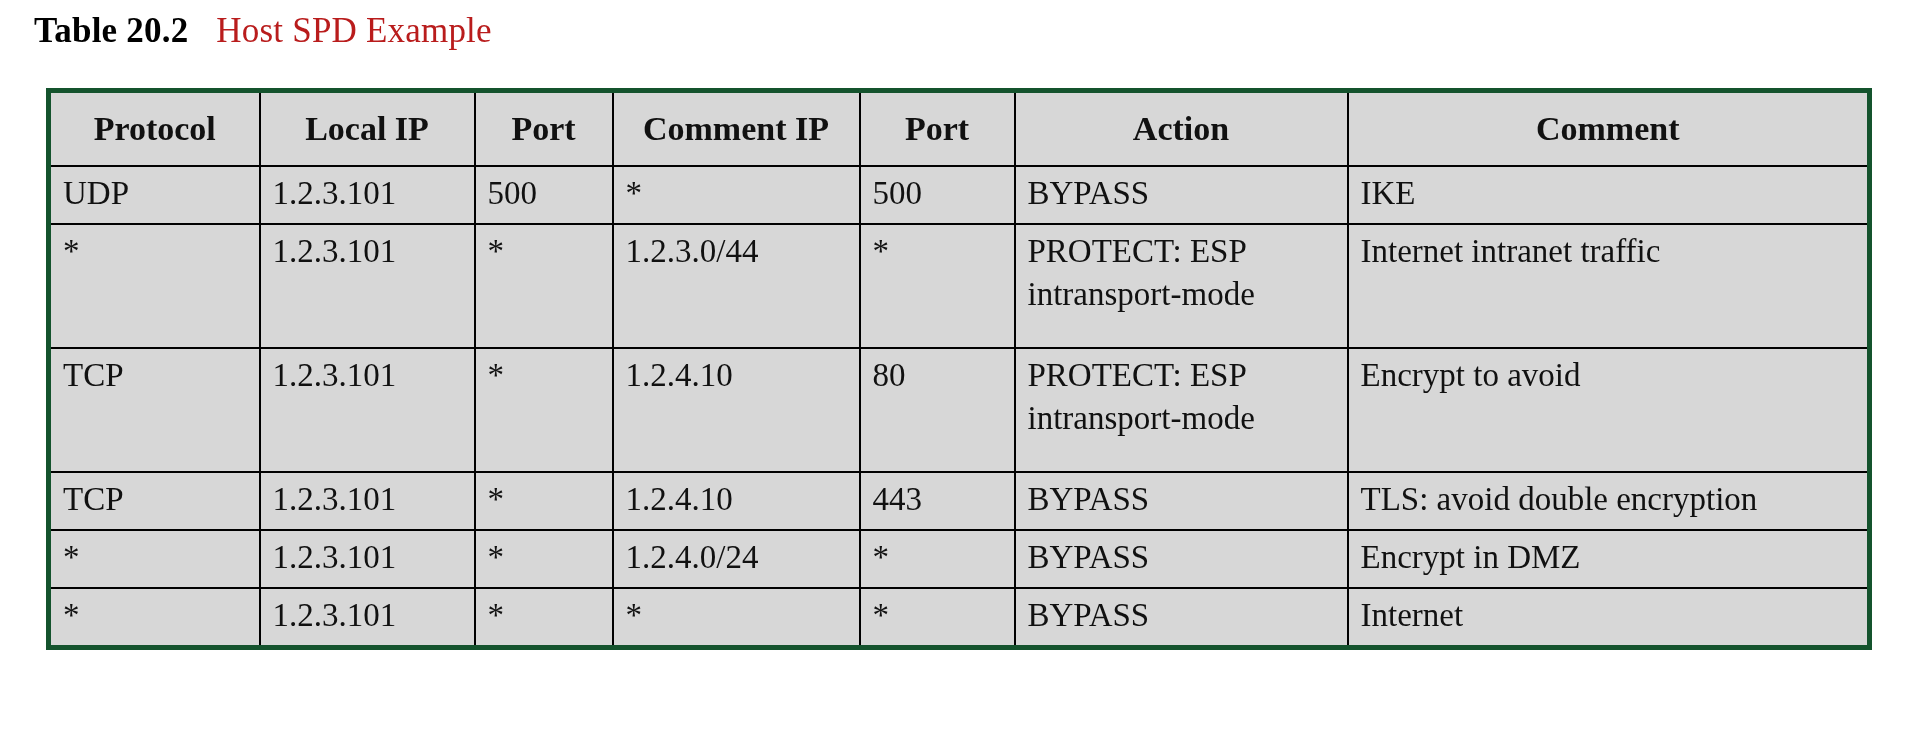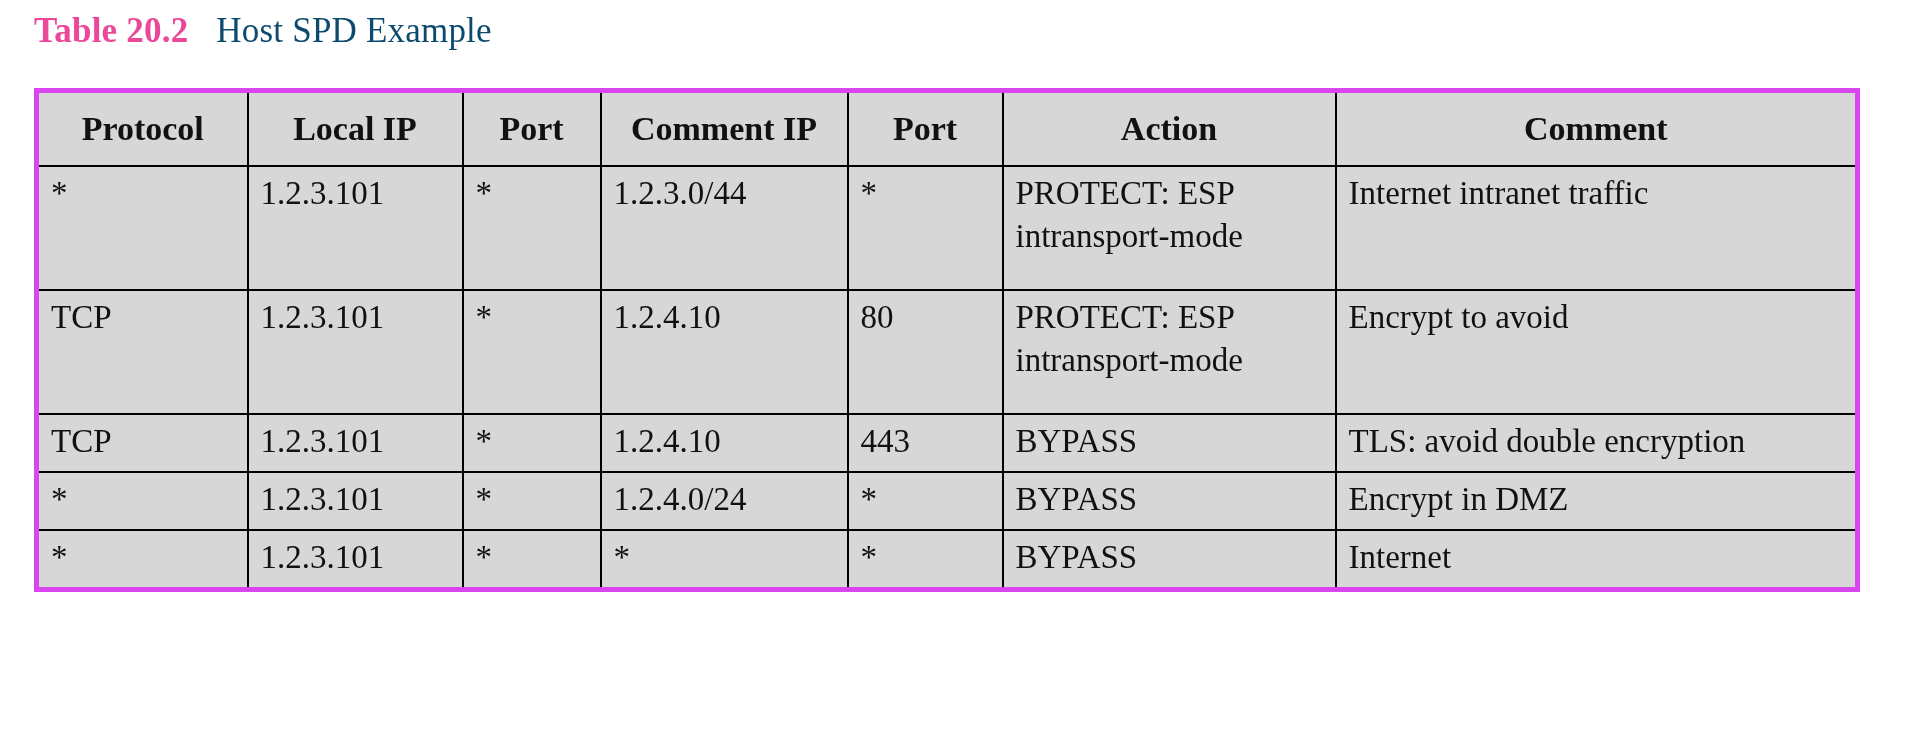--- a/index.html
+++ b/index.html
@@ -25,41 +25,41 @@
     position: absolute;
     left: 34px;
     top: 12px;
     white-space: nowrap;
     line-height: 1.1;
   }
   .caption-label {
     font-family: "Liberation Serif", "DejaVu Serif", serif;
     font-weight: bold;
     font-size: 35px;
-    color: #ec4899;
+    color: #000000;
     letter-spacing: 0.2px;
   }
   .caption-title {
     font-family: "Liberation Serif", "DejaVu Serif", serif;
     font-weight: normal;
     font-size: 35px;
-    color: #0c4a6e;
+    color: #b91c1c;
     margin-left: 28px;
     letter-spacing: 0.2px;
   }
 
   
   .spd-table {
     position: absolute;
-    left: 34px;
+    left: 46px;
     top: 88px;
     width: 1821px;
     border-collapse: collapse;
     background: #d7d7d7;
-    border: 5px solid #d946ef;
+    border: 5px solid #14532d;
     table-layout: fixed;
   }
   .spd-table th,
   .spd-table td {
     border: 2px solid #000000;
     background: #d7d7d7;
     color: #111111;
     font-size: 33px;
     padding: 5px 12px;
     vertical-align: top;
@@ -119,20 +119,29 @@
         <th>Protocol</th>
         <th>Local IP</th>
         <th>Port</th>
         <th>Comment IP</th>
         <th>Port</th>
         <th>Action</th>
         <th>Comment</th>
       </tr>
     </thead>
     <tbody>
+      <tr class="row-short">
+        <td>UDP</td>
+        <td>1.2.3.101</td>
+        <td>500</td>
+        <td>*</td>
+        <td>500</td>
+        <td class="cell-multiline">BYPASS</td>
+        <td>IKE</td>
+      </tr>
       <tr class="row-tall">
         <td>*</td>
         <td>1.2.3.101</td>
         <td>*</td>
         <td>1.2.3.0/44</td>
         <td>*</td>
         <td class="cell-multiline">PROTECT: ESP
 intransport-mode</td>
         <td>Internet intranet traffic</td>
       </tr>

